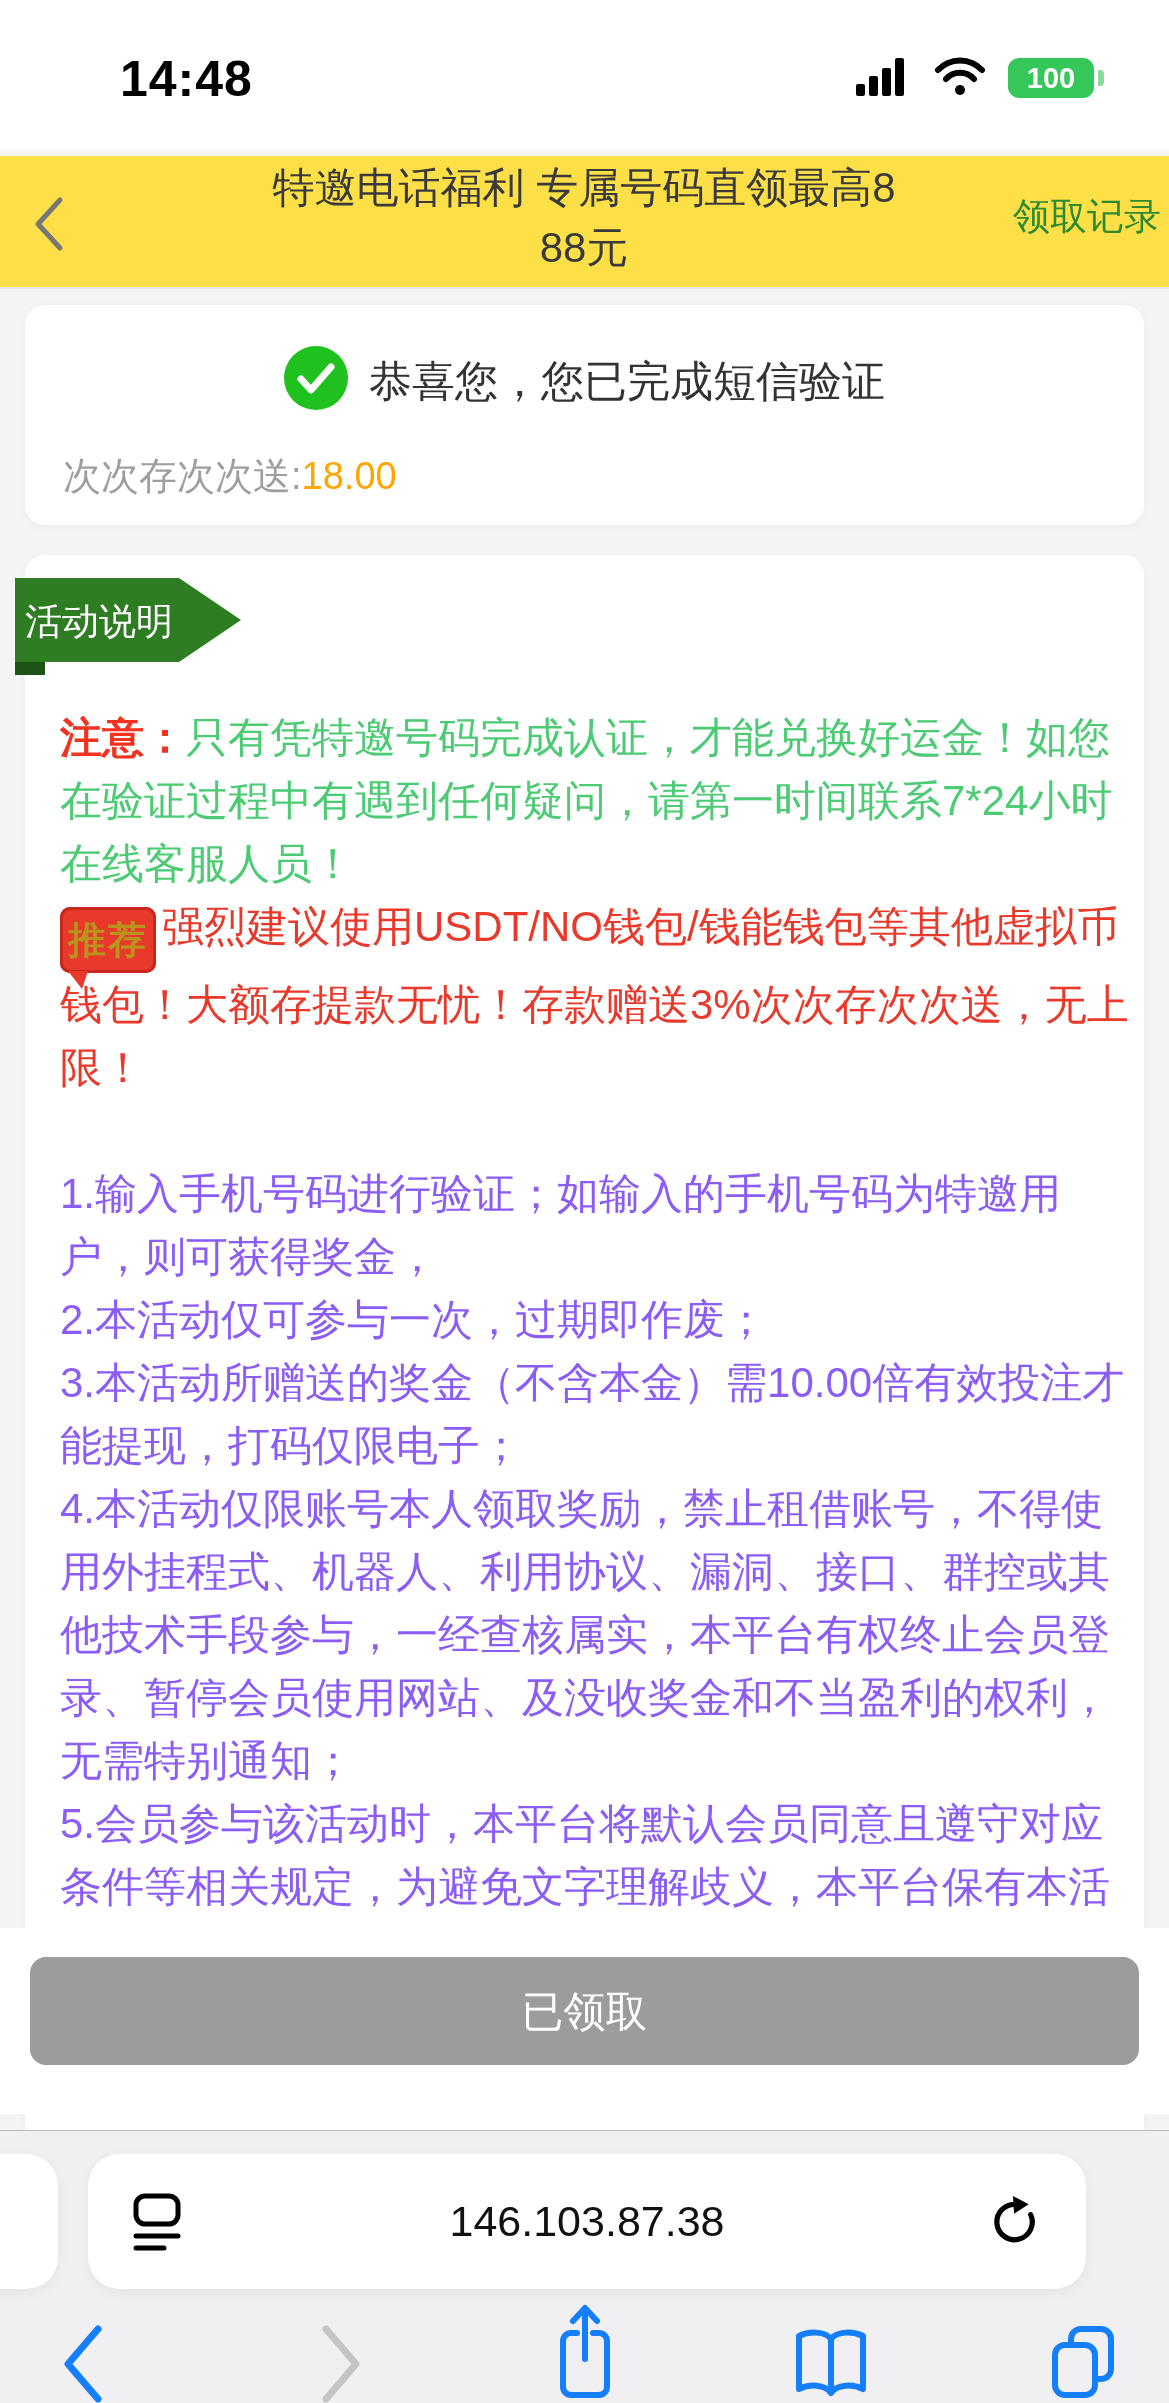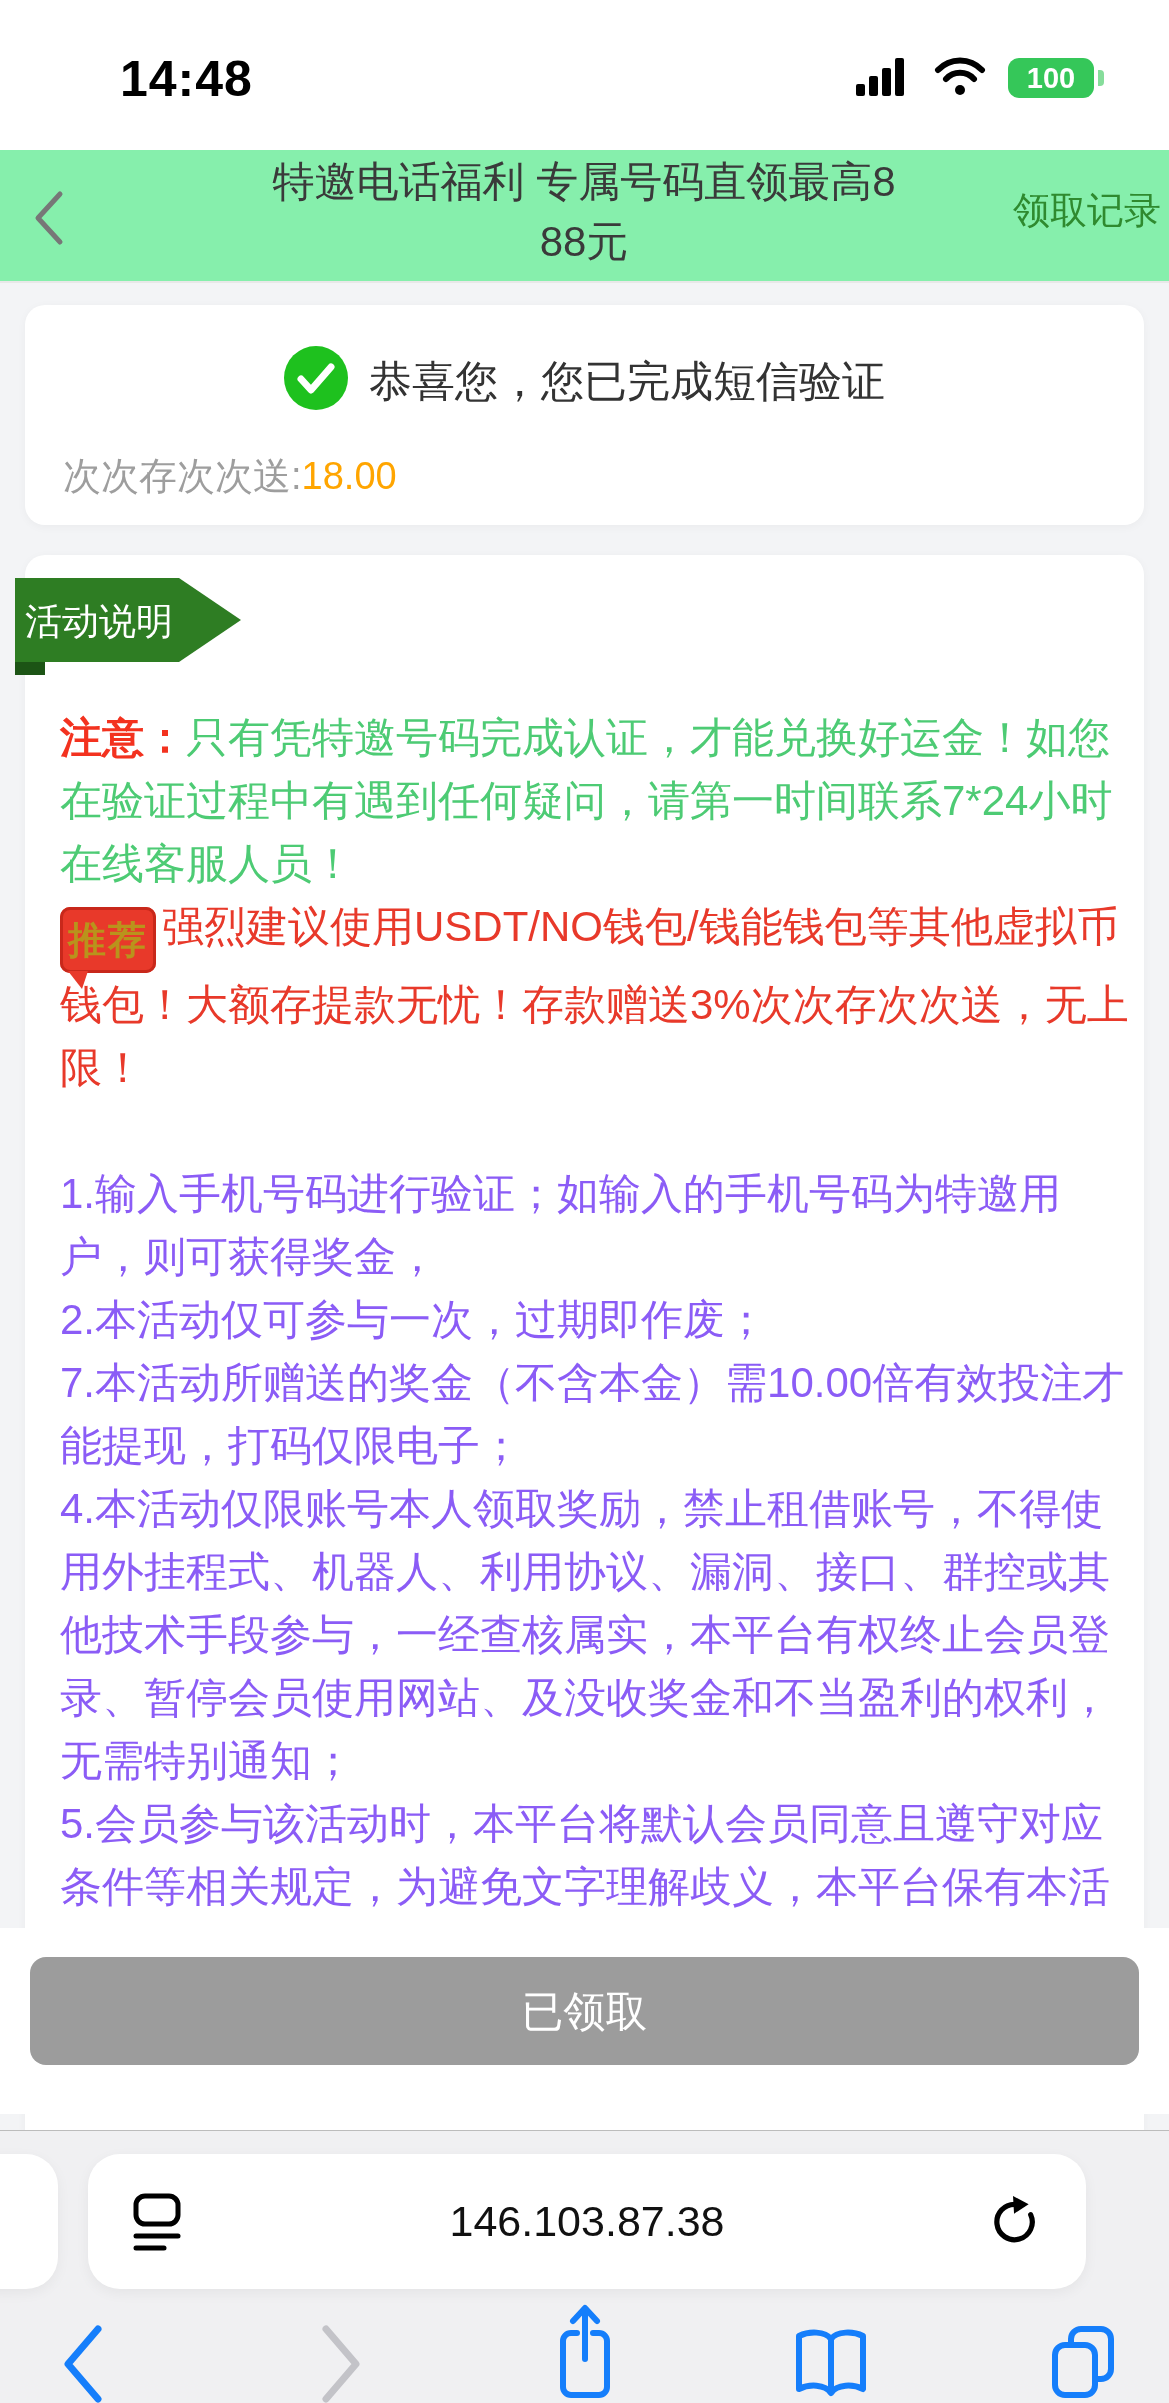--- a/index.html
+++ b/index.html
@@ -15,21 +15,21 @@
   .status-bar{left:0;top:0;width:1169px;height:150px;background:#fff;}
   .time{left:120px;top:50px;font-size:50px;font-weight:bold;color:#000;letter-spacing:1px;}
   .sig{left:856px;top:58px;}
   .wifi{left:934px;top:56px;}
   .battery{left:1008px;top:58px;width:86px;height:40px;background:var(--battery-green,#35c759);
     border-radius:11px;color:#fff;font-size:29px;font-weight:bold;text-align:center;line-height:40px;}
   .battery-nub{left:1098px;top:70px;width:6px;height:16px;background:var(--battery-green,#35c759);
     border-radius:0 4px 4px 0;opacity:.6;}
 
   
-  .nav-bar{left:0;top:150px;width:1169px;height:131px;background:#86efac;border-bottom:2px solid #e8e8e8;}
+  .nav-bar{left:0;top:156px;width:1169px;height:131px;background:#fde047;border-bottom:2px solid #e8e8e8;}
   .nav-back{left:30px;top:40px;width:40px;height:56px;}
   .nav-title{left:214px;top:2px;width:740px;text-align:center;font-size:42px;line-height:60px;color:#3a3a3a;}
   .nav-history{right:8px;top:36px;font-size:37px;color:var(--green-link,#2f8a2f);}
 
   
   .result-card{left:25px;top:305px;width:1119px;height:220px;background:#fff;border-radius:20px;
     box-shadow:0 2px 10px rgba(0,0,0,.04);}
   .check-icon{left:258px;top:40px;}
   .result-msg{left:344px;top:48px;font-size:43px;color:#333;}
   .bonus-row{left:38px;top:146px;font-size:38px;}
@@ -132,21 +132,21 @@
     </svg>
     <div class="abs ribbon-label">活动说明</div>
   </div>
 
   <div class="abs content">
     <div><span class="notice-prefix">注意：</span><span class="notice-text">只有凭特邀号码完成认证，才能兑换好运金！如您在验证过程中有遇到任何疑问，请第一时间联系7*24小时在线客服人员！</span></div>
     <div><span class="stamp">推荐</span><span class="recommend-text">强烈建议使用USDT/NO钱包/钱能钱包等其他虚拟币钱包！大额存提款无忧！存款赠送3%次次存次次送，无上限！</span></div>
     <div class="blank-line"></div>
     <div class="rule">1.输入手机号码进行验证；如输入的手机号码为特邀用户，则可获得奖金，</div>
     <div class="rule">2.本活动仅可参与一次，过期即作废；</div>
-    <div class="rule">7.本活动所赠送的奖金（不含本金）需10.00倍有效投注才能提现，打码仅限电子；</div>
+    <div class="rule">3.本活动所赠送的奖金（不含本金）需10.00倍有效投注才能提现，打码仅限电子；</div>
     <div class="rule">4.本活动仅限账号本人领取奖励，禁止租借账号，不得使用外挂程式、机器人、利用协议、漏洞、接口、群控或其他技术手段参与，一经查核属实，本平台有权终止会员登录、暂停会员使用网站、及没收奖金和不当盈利的权利，无需特别通知；</div>
     <div class="rule">5.会员参与该活动时，本平台将默认会员同意且遵守对应条件等相关规定，为避免文字理解歧义，本平台保有本活动最终解释权。</div>
   </div>
 </div>
 
 <div class="abs action-bar">
   <button class="abs claim-button">已领取</button>
 </div>
 
 <div class="abs safari-bar">

